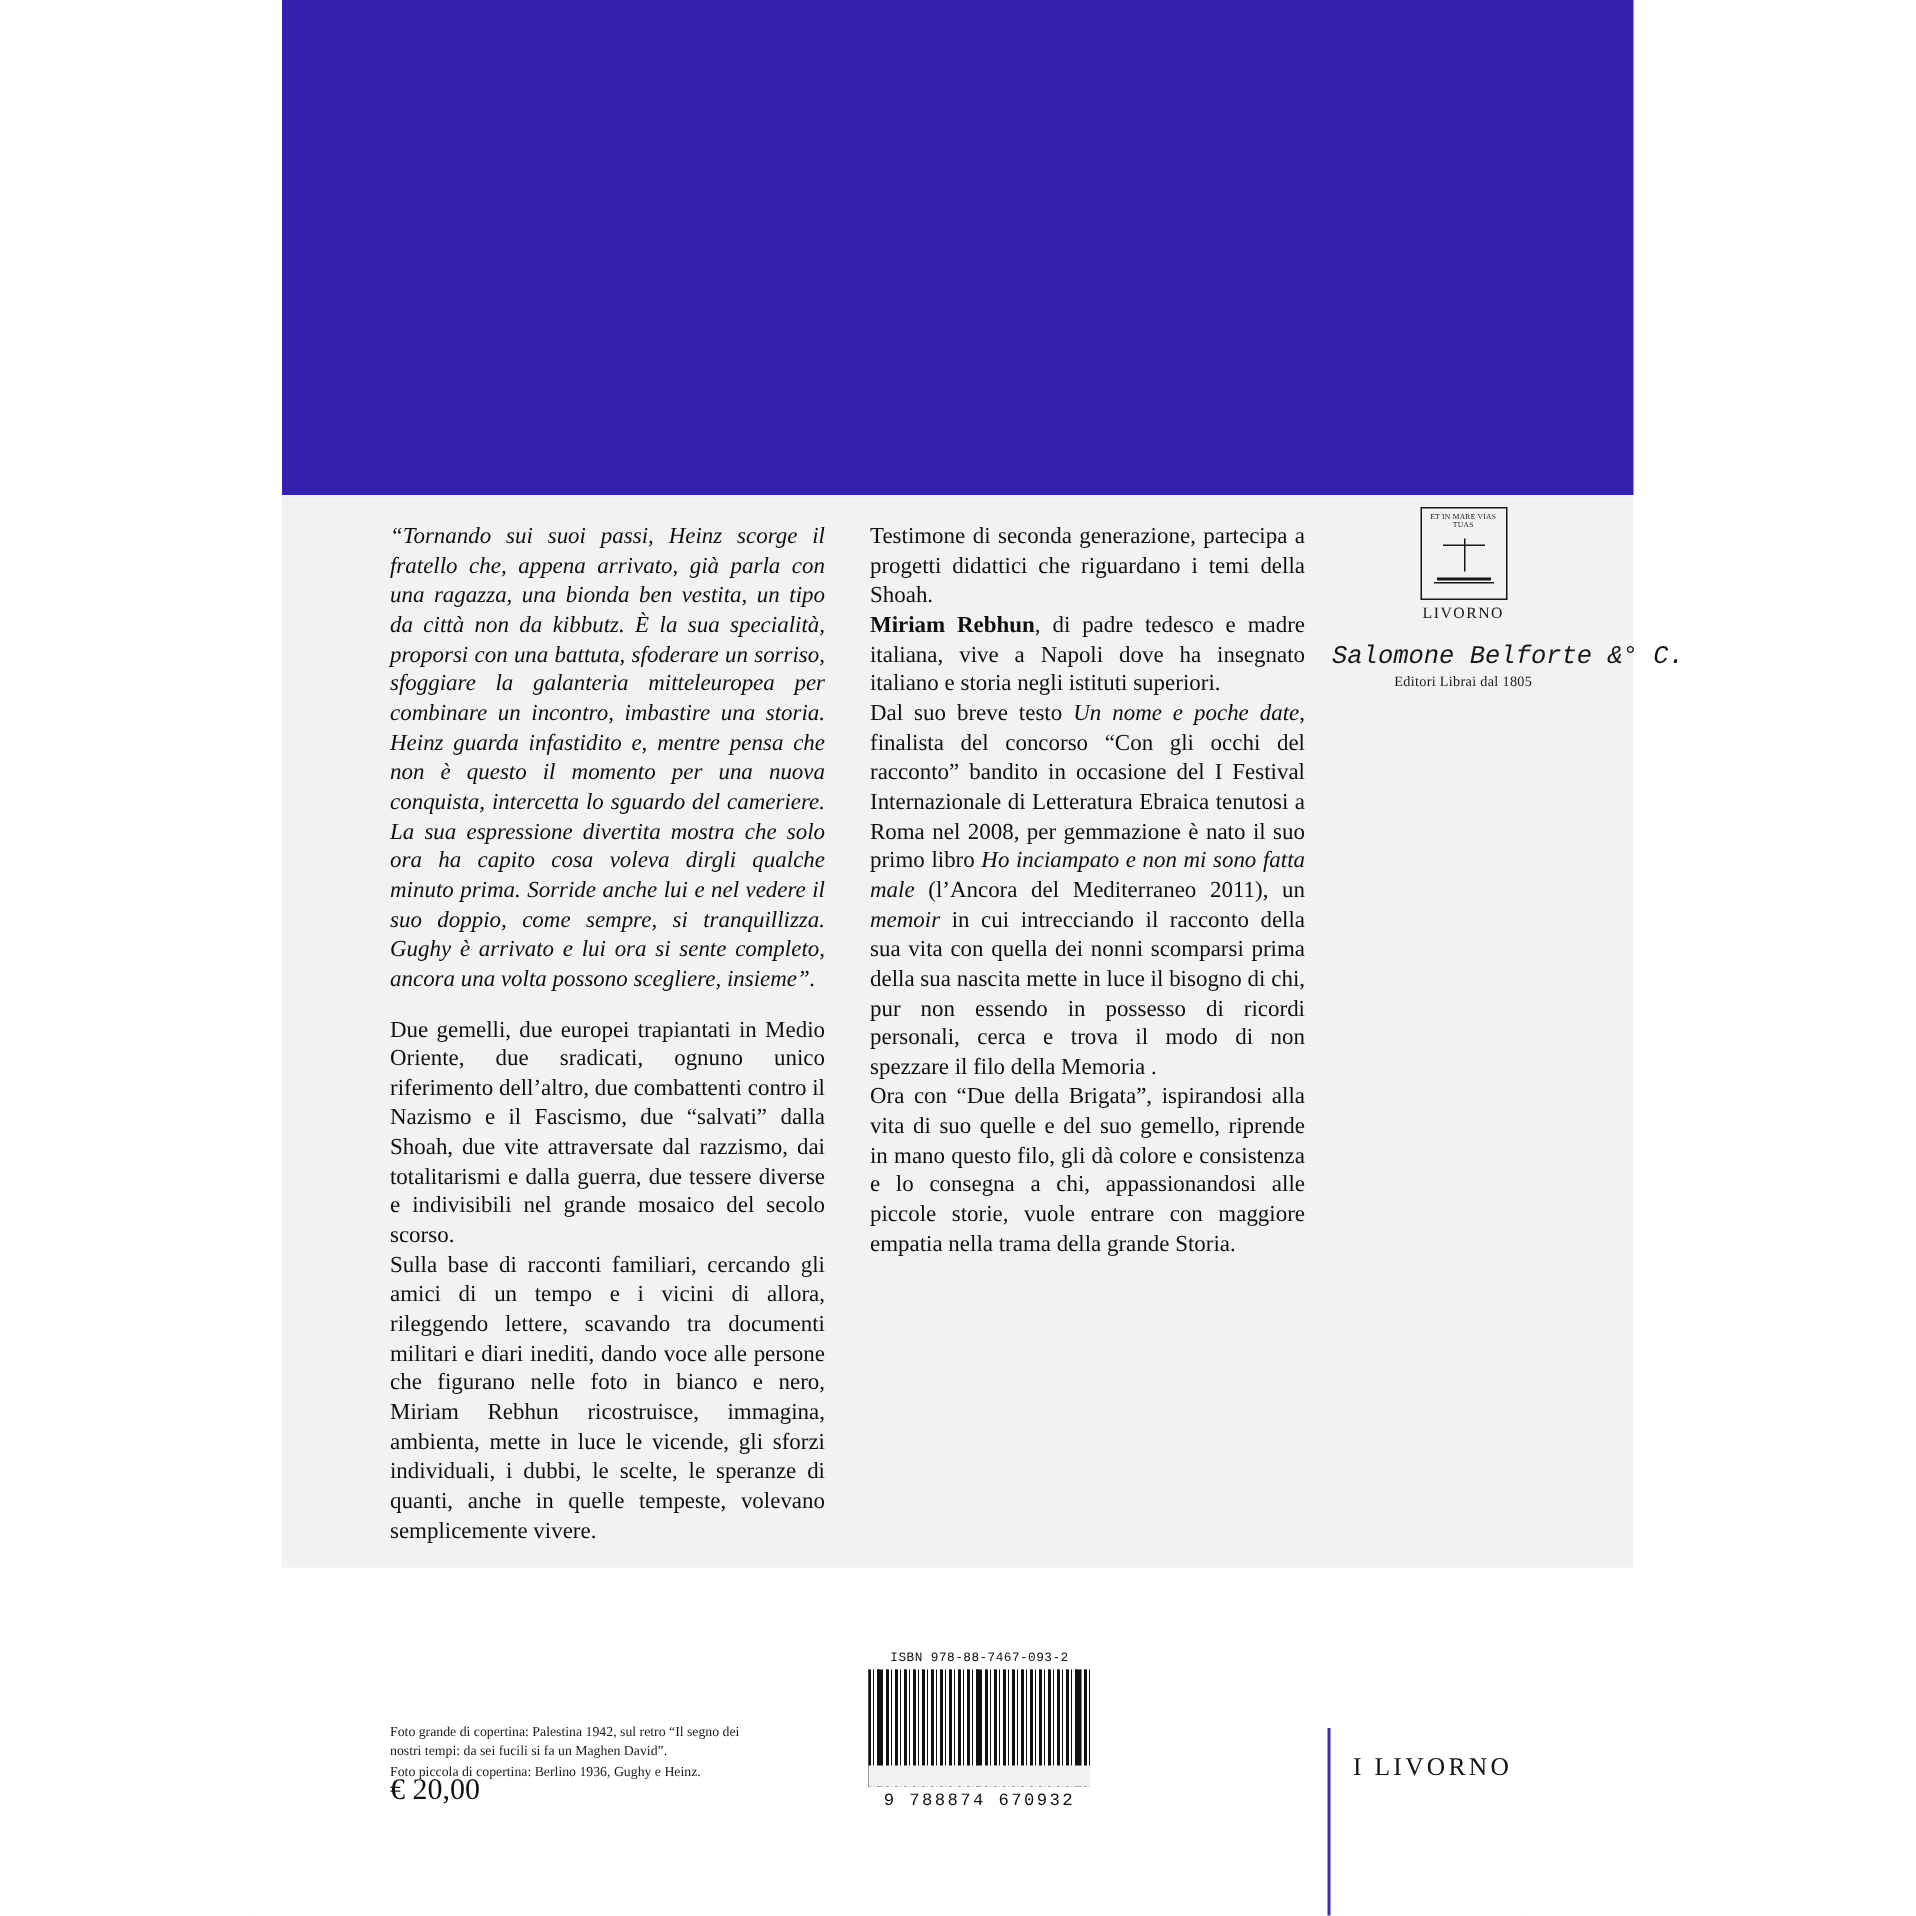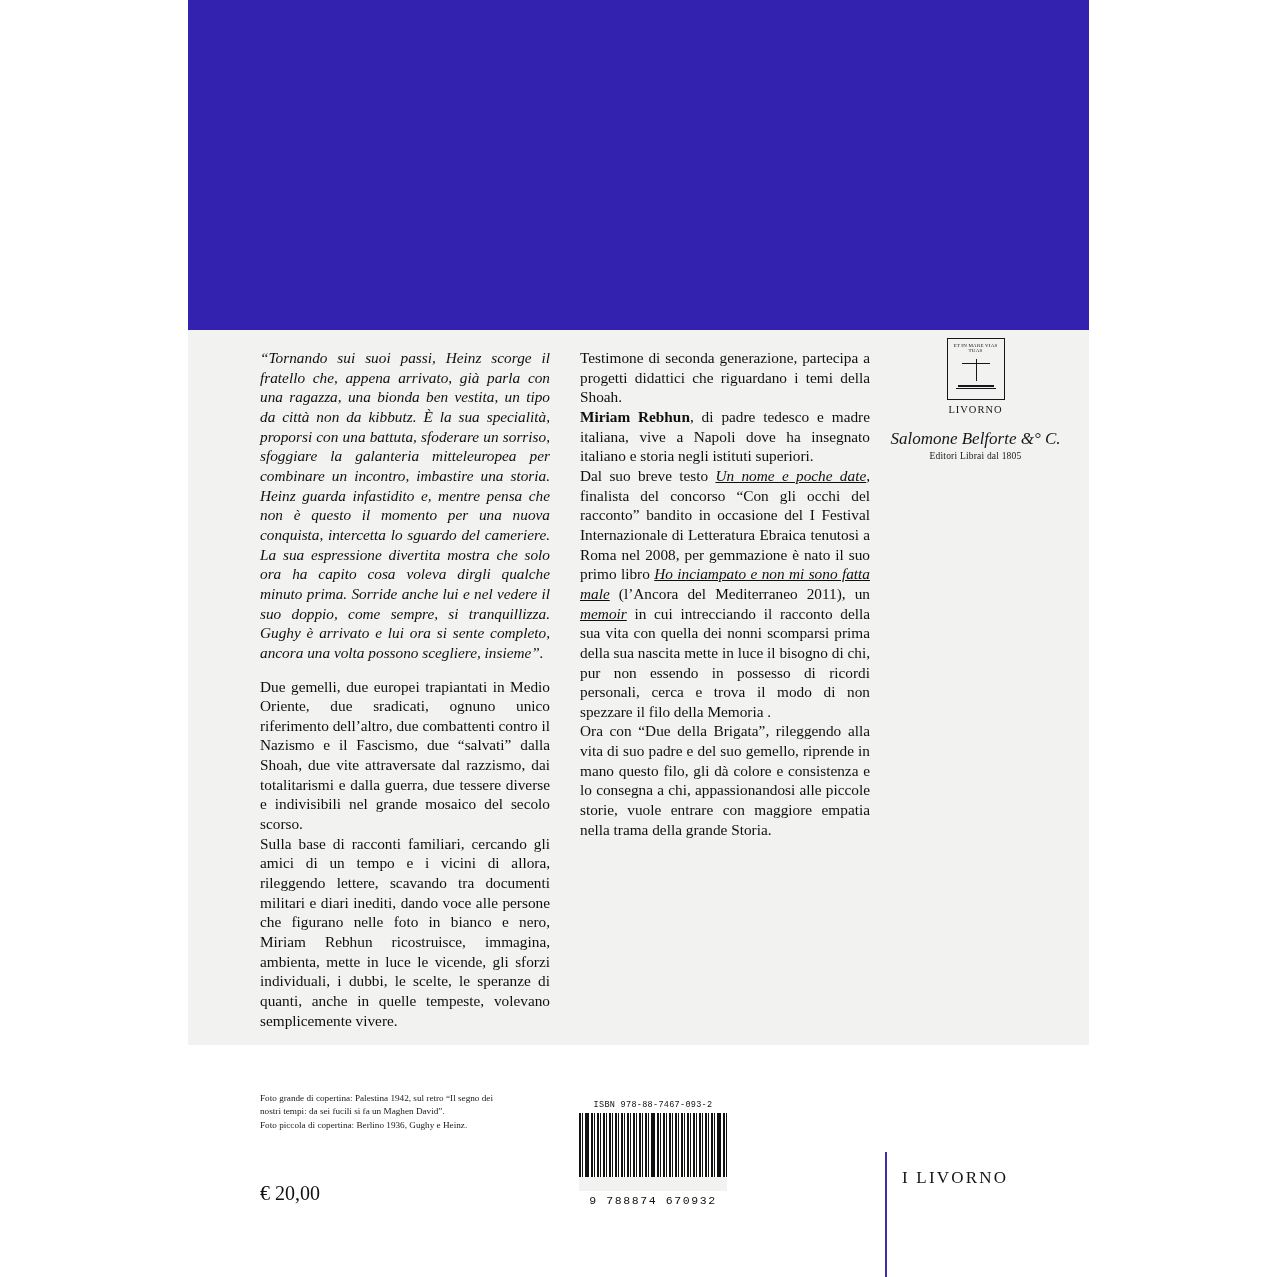--- a/index.html
+++ b/index.html
@@ -54,21 +54,21 @@
     margin: 0 0 0 0;
     text-indent: 0;
   }
   .col p + p { margin-top: 0px; }
   .para-gap { margin-top: 14px !important; }
 
   .quote {
     font-style: italic;
   }
   .bold { font-weight: bold; }
-  .ital { font-style: italic; text-decoration: underline; }
+  .ital { font-style: italic; }
 
   
   .publisher {
     position: absolute;
     left: 700px;
     top: 8px;
     width: 175px;
     text-align: center;
     color: #17161a;
   }
@@ -123,34 +123,34 @@
     border-top: 1.2px solid #17161a;
   }
   .pub-city {
     font-size: 10.5px;
     letter-spacing: 1px;
     margin-bottom: 14px;
   }
   .pub-name {
     font-size: 17px;
     font-style: italic;
-    font-family: Liberation Serif, serif;
+    font-family: Liberation Mono, monospace;
     margin-bottom: 2px;
     white-space: nowrap;
   }
   .pub-sub {
     font-size: 9.5px;
     letter-spacing: .2px;
   }
 
   
   .credits {
     position: absolute;
     left: 72px;
-    top: 762px;
+    top: 818px;
     width: 300px;
     font-size: 9.2px;
     line-height: 1.45;
     color: #1a191c;
   }
   .price {
     position: absolute;
     left: 72px;
     top: 852px;
     font-size: 20px;
@@ -241,21 +241,21 @@
     </div>
 
     <div class="col col-right">
       <p>Testimone di seconda generazione, partecipa a progetti didattici che riguardano i temi della Shoah.</p>
       <p>
         <span class="bold">Miriam Rebhun</span><span>, di padre tedesco e madre italiana, vive a Napoli dove ha insegnato italiano e storia negli istituti superiori.</span>
       </p>
       <p>
         <span>Dal suo breve testo </span><span class="ital">Un nome e poche date</span><span>, finalista del concorso “Con gli occhi del racconto” bandito in occasione del I Festival Internazionale di Letteratura Ebraica tenutosi a Roma nel 2008, per gemmazione è nato il suo primo libro </span><span class="ital">Ho inciampato e non mi sono fatta male</span><span> (l’Ancora del Mediterraneo 2011), un </span><span class="ital">memoir</span><span> in cui intrecciando il racconto della sua vita con quella dei nonni scomparsi prima della sua nascita mette in luce il bisogno di chi, pur non essendo in possesso di ricordi personali, cerca e trova il modo di non spezzare il filo della Memoria .</span>
       </p>
-      <p>Ora con “Due della Brigata”, rileggendo alla vita di suo padre e del suo gemello, riprende in mano questo filo, gli dà colore e consistenza e lo consegna a chi, appassionandosi alle piccole storie, vuole entrare con maggiore empatia nella trama della grande Storia.</p>
+      <p>Ora con “Due della Brigata”, ispirandosi alla vita di suo quelle e del suo gemello, riprende in mano questo filo, gli dà colore e consistenza e lo consegna a chi, appassionandosi alle piccole storie, vuole entrare con maggiore empatia nella trama della grande Storia.</p>
     </div>
 
     <div class="publisher">
       <div class="pub-mark">
         <div class="mk-top">ET IN MARE VIAS TUAS</div>
         <div class="mk-boat"></div>
         <div class="mk-waves"></div>
       </div>
       <div class="pub-city">LIVORNO</div>
       <div class="pub-name">Salomone Belforte &amp;° C.</div>

